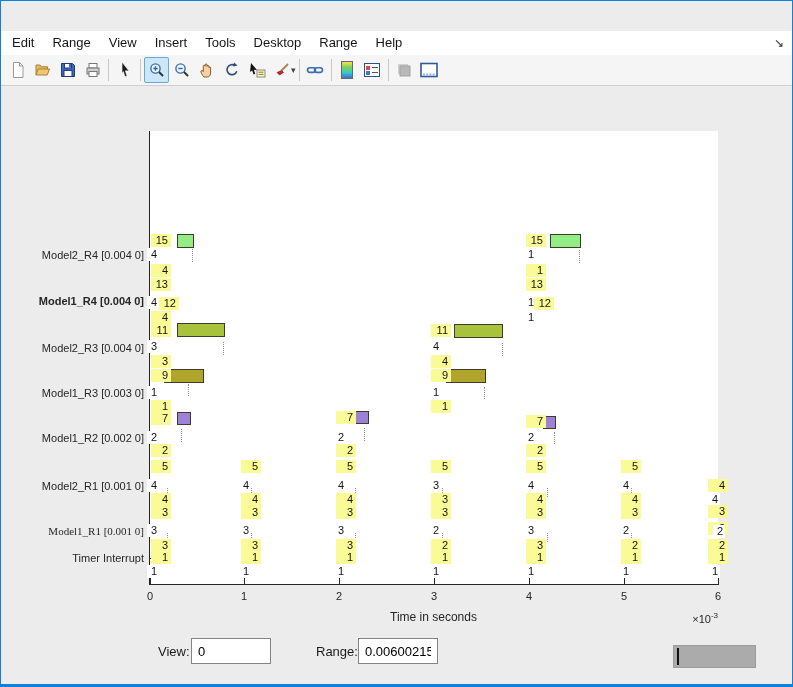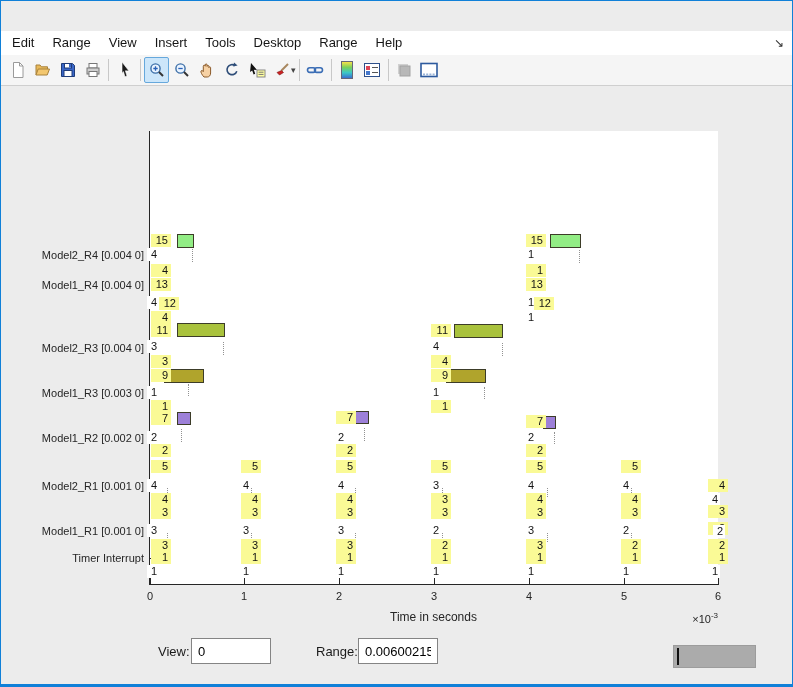--- a/index.html
+++ b/index.html
@@ -66,31 +66,31 @@
 
     <span class="ctl-label" style="left:157px;top:643px;">View:</span>
     <input class="ctl-input" style="left: 190px; top: 637px;" value="0">
     <span class="ctl-label" style="left:315px;top:643px;">Range:</span>
     <input class="ctl-input right" style="left: 357px; top: 637px;" value="0.00600215">
     <div class="slider">
       <div class="slider-cursor"></div>
     </div>
   <div class="row-label" style="top: 247px;">Model2_R4 [0.004 0]</div>
       <div class="ytick" style="top: 254px;"></div>
-      <div class="row-label" style="top: 277px;">Model1_R4 [0.004 0]</div>
+      <div class="row-label" style="top: 293px; font-weight: bold;">Model1_R4 [0.004 0]</div>
       <div class="ytick" style="top: 302px;"></div>
       <div class="row-label" style="top: 340px;">Model2_R3 [0.004 0]</div>
       <div class="ytick" style="top: 347px;"></div>
       <div class="row-label" style="top: 385px;">Model1_R3 [0.003 0]</div>
       <div class="ytick" style="top: 392px;"></div>
       <div class="row-label" style="top: 430px;">Model1_R2 [0.002 0]</div>
       <div class="ytick" style="top: 437px;"></div>
       <div class="row-label" style="top: 478px;">Model2_R1 [0.001 0]</div>
       <div class="ytick" style="top: 485px;"></div>
-      <div class="row-label" style="top: 523px;">Model1_R1 [0.001 0]</div>
+      <div class="row-label" style="top: 523px; font-family: Liberation Serif, serif;">Model1_R1 [0.001 0]</div>
       <div class="ytick" style="top: 530px;"></div>
       <div class="row-label" style="top: 550px;">Timer Interrupt</div>
       <div class="ytick" style="top: 557px;"></div>
       <div class="xtick" style="left: 149px;"></div>
       <div class="xtick-label" style="left: 139px;">0</div>
       <div class="xtick" style="left: 243px;"></div>
       <div class="xtick-label" style="left: 233px;">1</div>
       <div class="xtick" style="left: 338px;"></div>
       <div class="xtick-label" style="left: 328px;">2</div>
       <div class="xtick" style="left: 433px;"></div>

